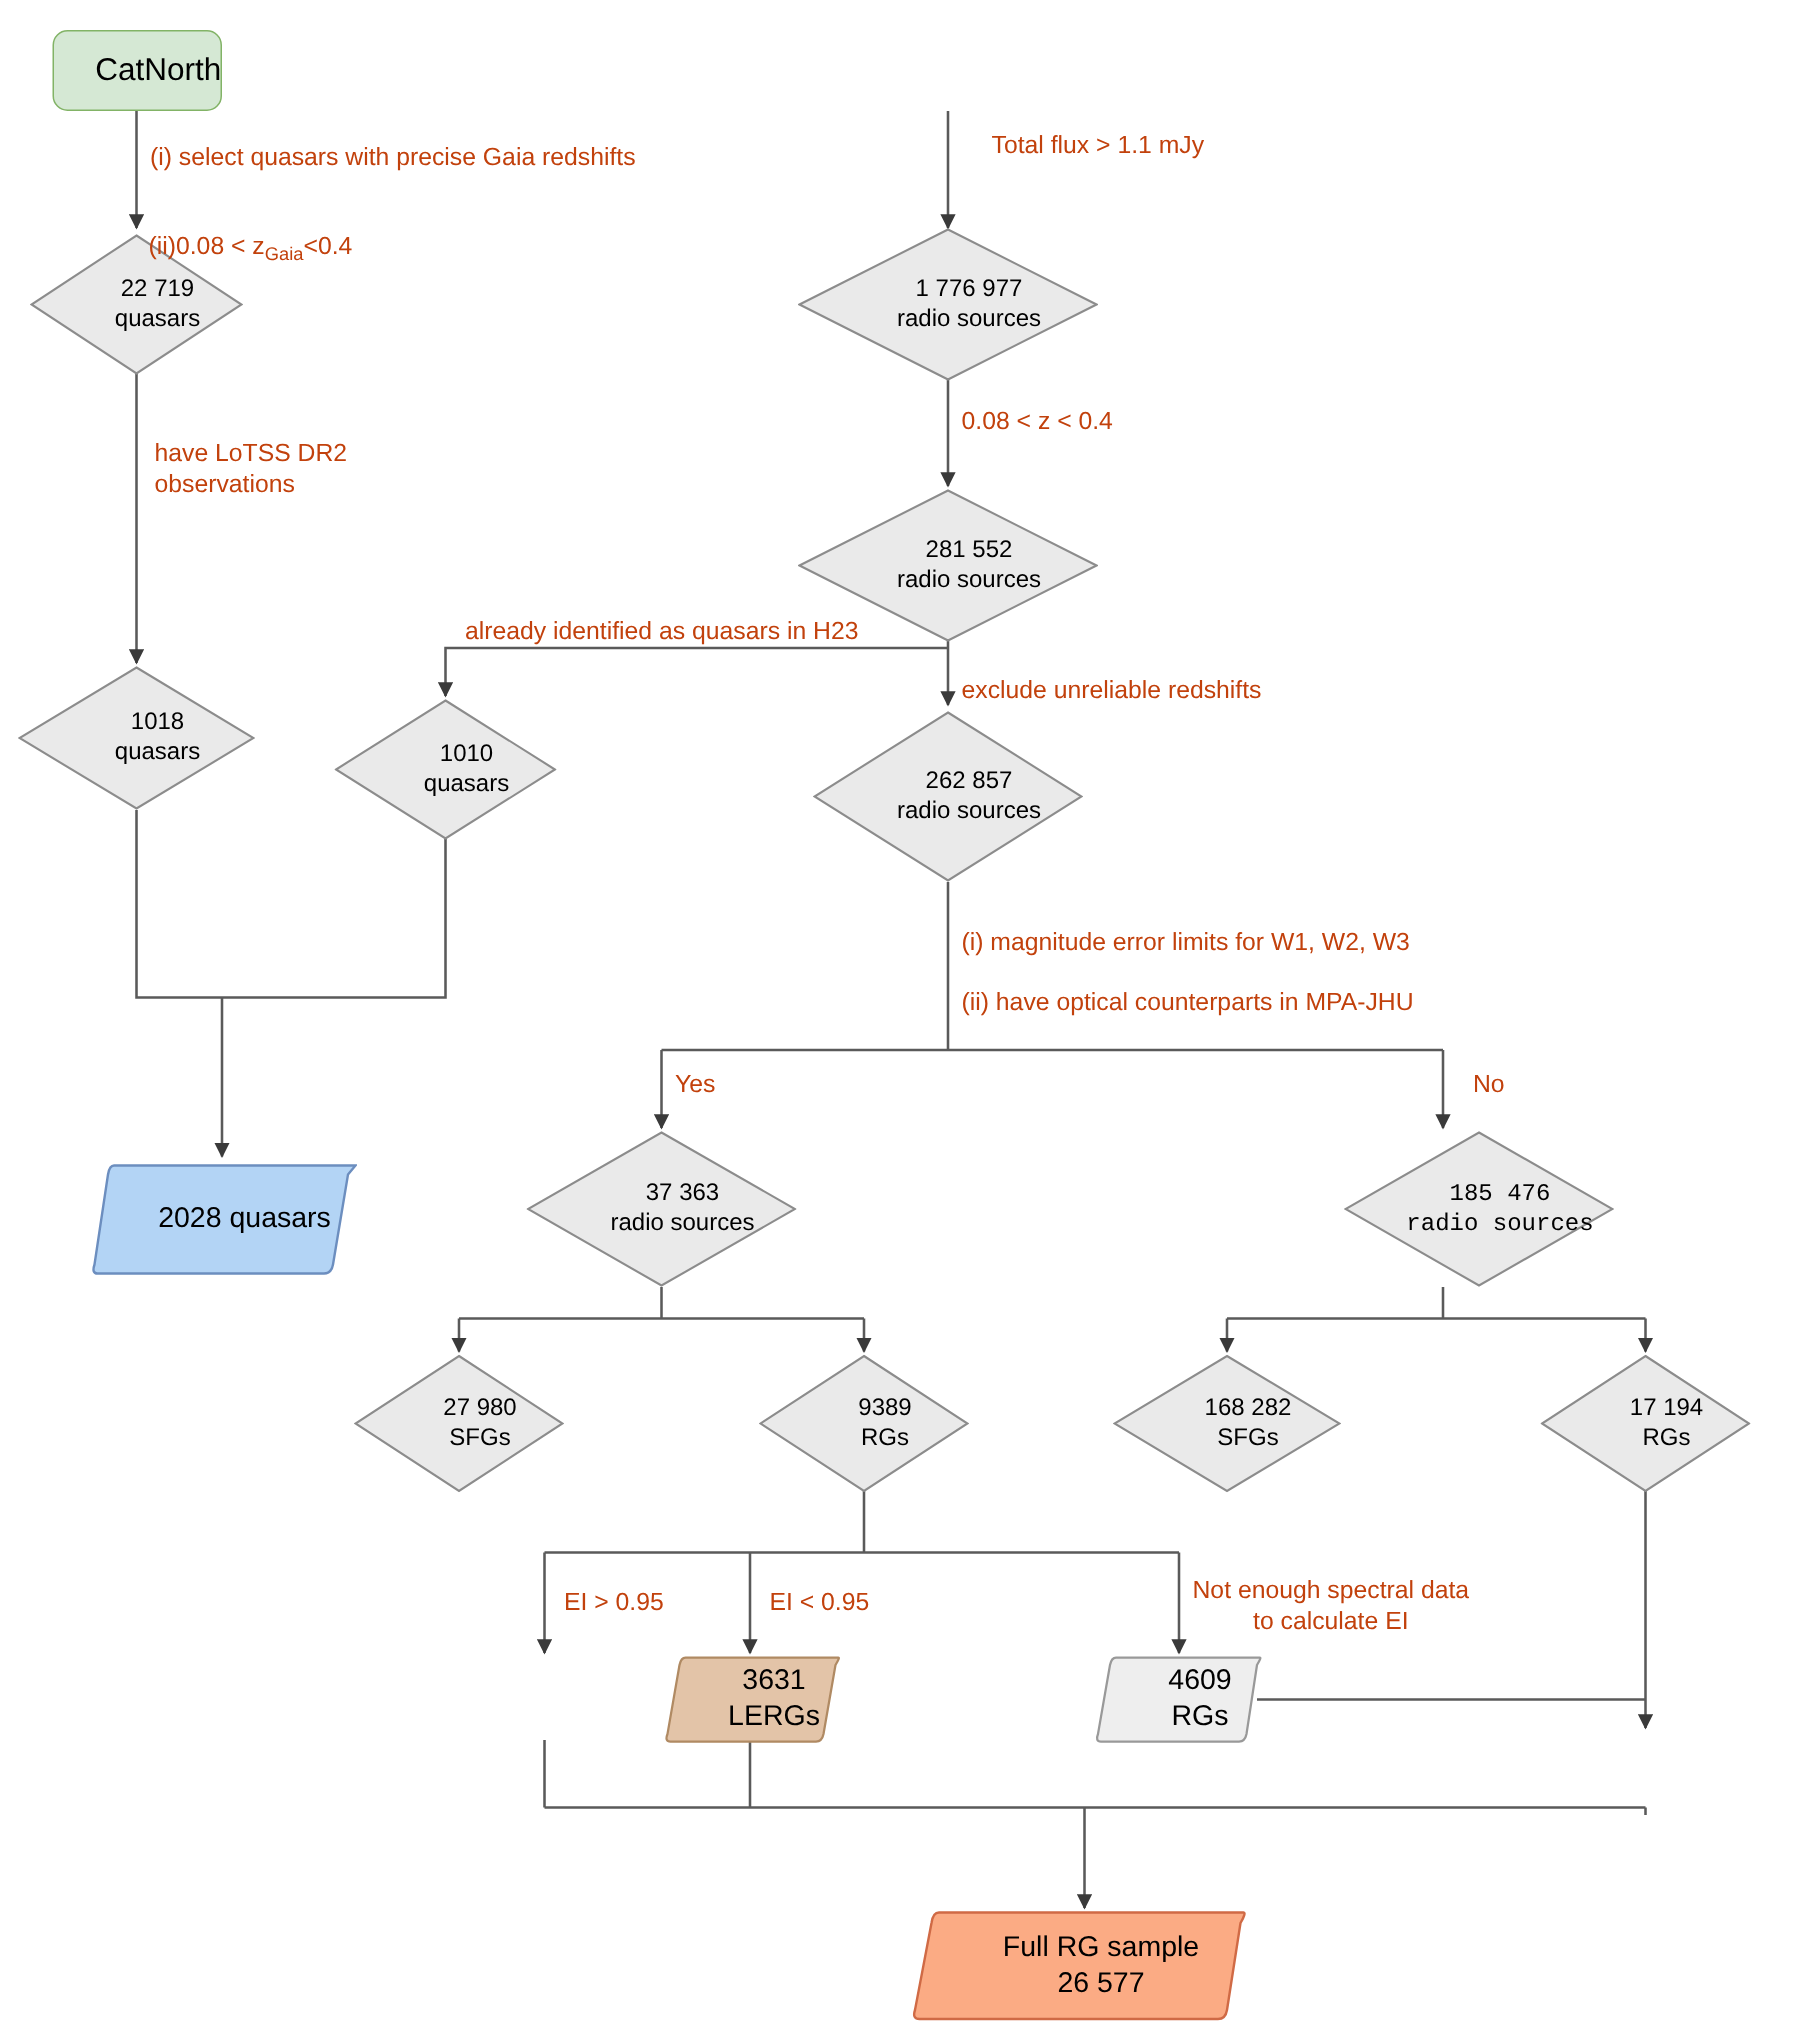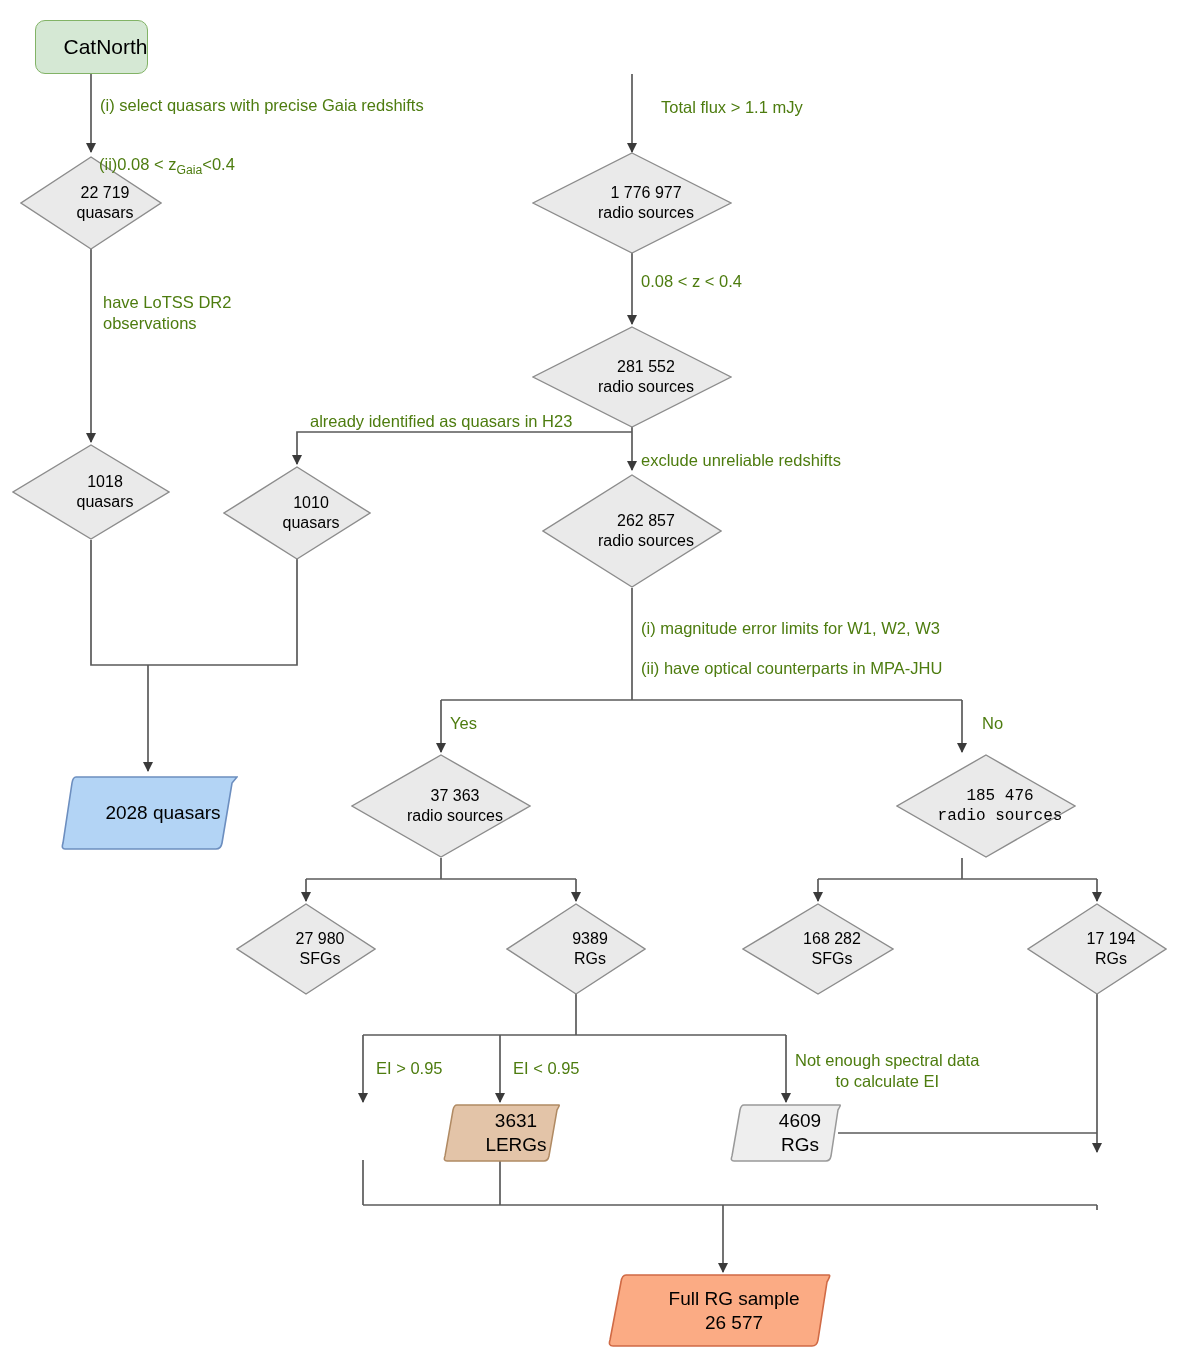--- a/index.html
+++ b/index.html
@@ -62,21 +62,21 @@
     position: absolute;
     left: 0; top: 0; right: 0; bottom: 0;
     z-index: 1;
   }
   .para .lbl { font-size: 19px; text-align: center; }
 
   
   .elabel {
     position: absolute;
     font-size: 16.5px;
-    color: #4d7c0f;
+    color: #c2410c;
     line-height: 1.3;
     white-space: pre-line;
     z-index: 4;
     background: transparent;
   }
   .elabel.center { text-align: center; }
   .sub { font-size: 0.74em; vertical-align: sub; }
 </style>
 </head>
 <body>
@@ -279,21 +279,21 @@
     <span class="lbl">Full RG sample
 26 577</span>
   </div>
 
   <div class="elabel" style="left:100px; top:95px;">(i) select quasars with precise Gaia redshifts</div>
 
   <div class="elabel" style="left:99px; top:133px;">
     <span>(ii)0.08 &lt; z</span><span class="sub">Gaia</span><span>&lt;0.4</span>
   </div>
 
-  <div class="elabel" style="left:661px; top:97px;">Total flux &gt; 1.1 mJy</div>
+  <div class="elabel" style="left:661px; top:87px;">Total flux &gt; 1.1 mJy</div>
 
   <div class="elabel" style="left:103px; top:292px;">have LoTSS DR2
  observations</div>
 
   <div class="elabel" style="left:641px; top:271px;">0.08 &lt; z &lt; 0.4</div>
 
   <div class="elabel" style="left:310px; top:411px;">already identified as quasars in H23</div>
 
   <div class="elabel" style="left:641px; top:450px;">exclude unreliable redshifts</div>
 

